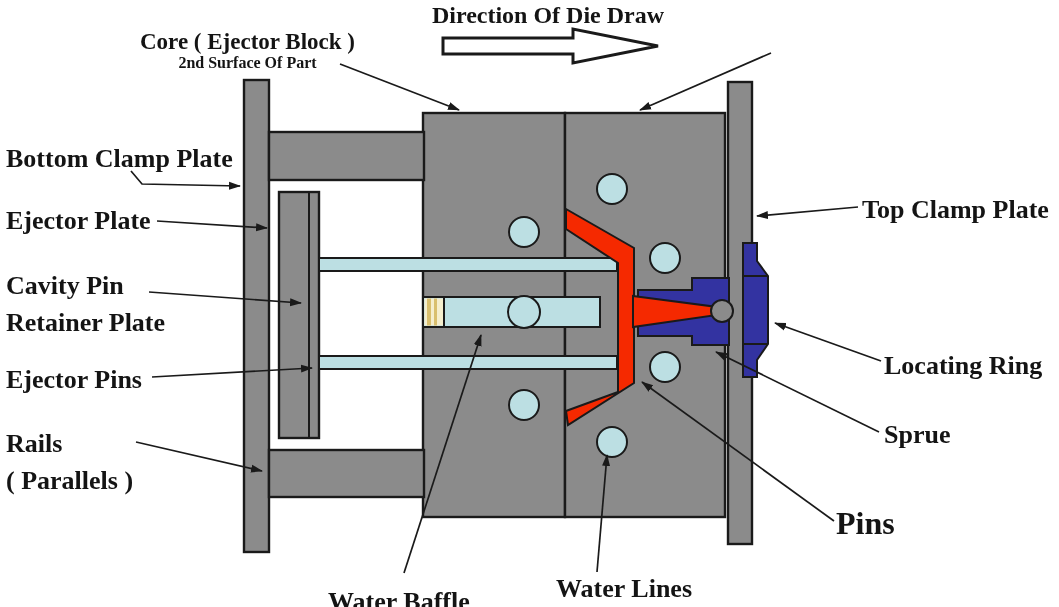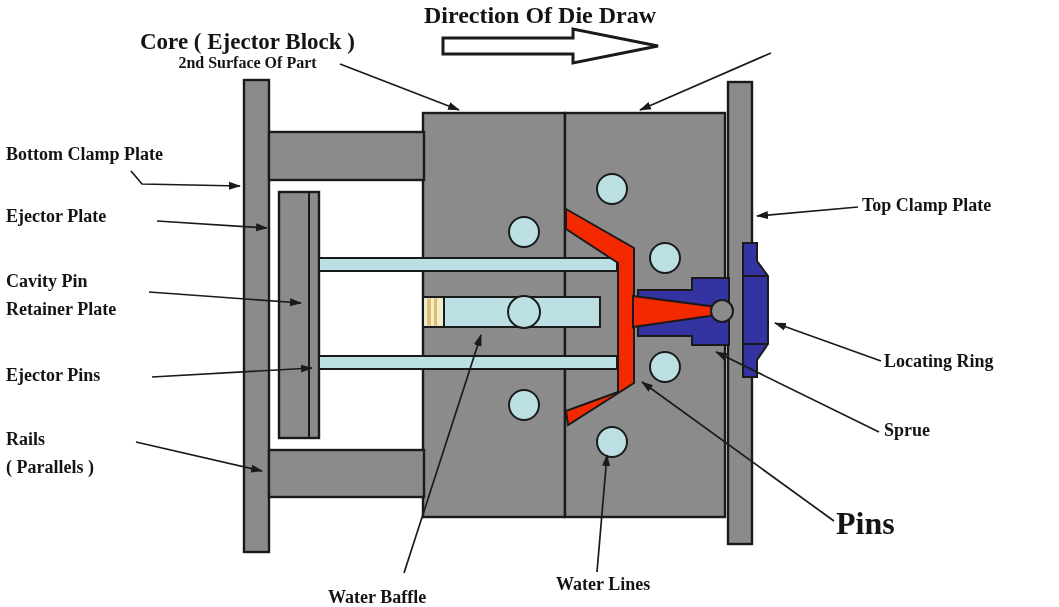--- a/index.html
+++ b/index.html
@@ -14,21 +14,21 @@
   .steel{fill:var(--steel-gray);stroke:var(--outline-black);stroke-width:2.4;}
   .water{fill:var(--water-blue);stroke:var(--outline-black);stroke-width:2;}
   .red{fill:var(--part-red);stroke:var(--outline-black);stroke-width:2;}
   .blue{fill:var(--sprue-blue);stroke:var(--outline-black);stroke-width:2;}
   .cream{fill:var(--baffle-cream);}
   .tan{fill:var(--baffle-stripe-tan);}
   .whitefill{fill:#ffffff;stroke:var(--outline-black);stroke-width:3;}
   .ln{stroke:var(--outline-black);stroke-width:1.7;fill:none;}
   .thin{stroke:var(--outline-black);stroke-width:2;}
   .lbl{position:absolute;color:var(--label-black);font-weight:bold;white-space:nowrap;line-height:1.1;}
-  .t23{font-size:23px;} .t22{font-size:18px;} .t16{font-size:16px;} .t24{font-size:24px;} .t32{font-size:32px;}
+  .t23{font-size:23px;} .t22{font-size:26px;} .t16{font-size:16px;} .t24{font-size:24px;} .t32{font-size:32px;}
   .ctr{text-align:center;}
   .two span{display:block;}
   .rtn span{display:block;margin-bottom:8px;}
 </style>
 </head>
 <body>
 
 <div class="stage">
 
   <svg width="1059" height="607" viewBox="0 0 1059 607">
@@ -98,21 +98,21 @@
       <path class="ln" d="M136,442 L262,471" marker-end="url(#ah)"></path>
       <path class="ln" d="M858,207 L757,216" marker-end="url(#ah)"></path>
       <path class="ln" d="M881,361 L775,323" marker-end="url(#ah)"></path>
       <path class="ln" d="M879,432 L716,352" marker-end="url(#ah)"></path>
       <path class="ln" d="M834,521 L642,382" marker-end="url(#ah)"></path>
       <path class="ln" d="M404,573 L481,335" marker-end="url(#ah)"></path>
       <path class="ln" d="M597,572 L607,455" marker-end="url(#ah)"></path>
     </g>
   </svg>
 
-  <div class="lbl t24 ctr" style="left:380px;top:2px;width:320px;">Direction Of Die Draw</div>
+  <div class="lbl t24 ctr" style="left:388px;top:2px;width:320px;">Direction Of Die Draw</div>
 
   <div class="lbl ctr two" style="left:105px;top:29px;width:285px;">
     <span class="t23">Core ( Ejector Block )</span>
     <span class="t16">2nd Surface Of Part</span>
   </div>
 
 
   <div class="lbl t22" style="left:6px;top:145px;">Bottom Clamp Plate</div>
   <div class="lbl t22" style="left:6px;top:207px;">Ejector Plate</div>
 

